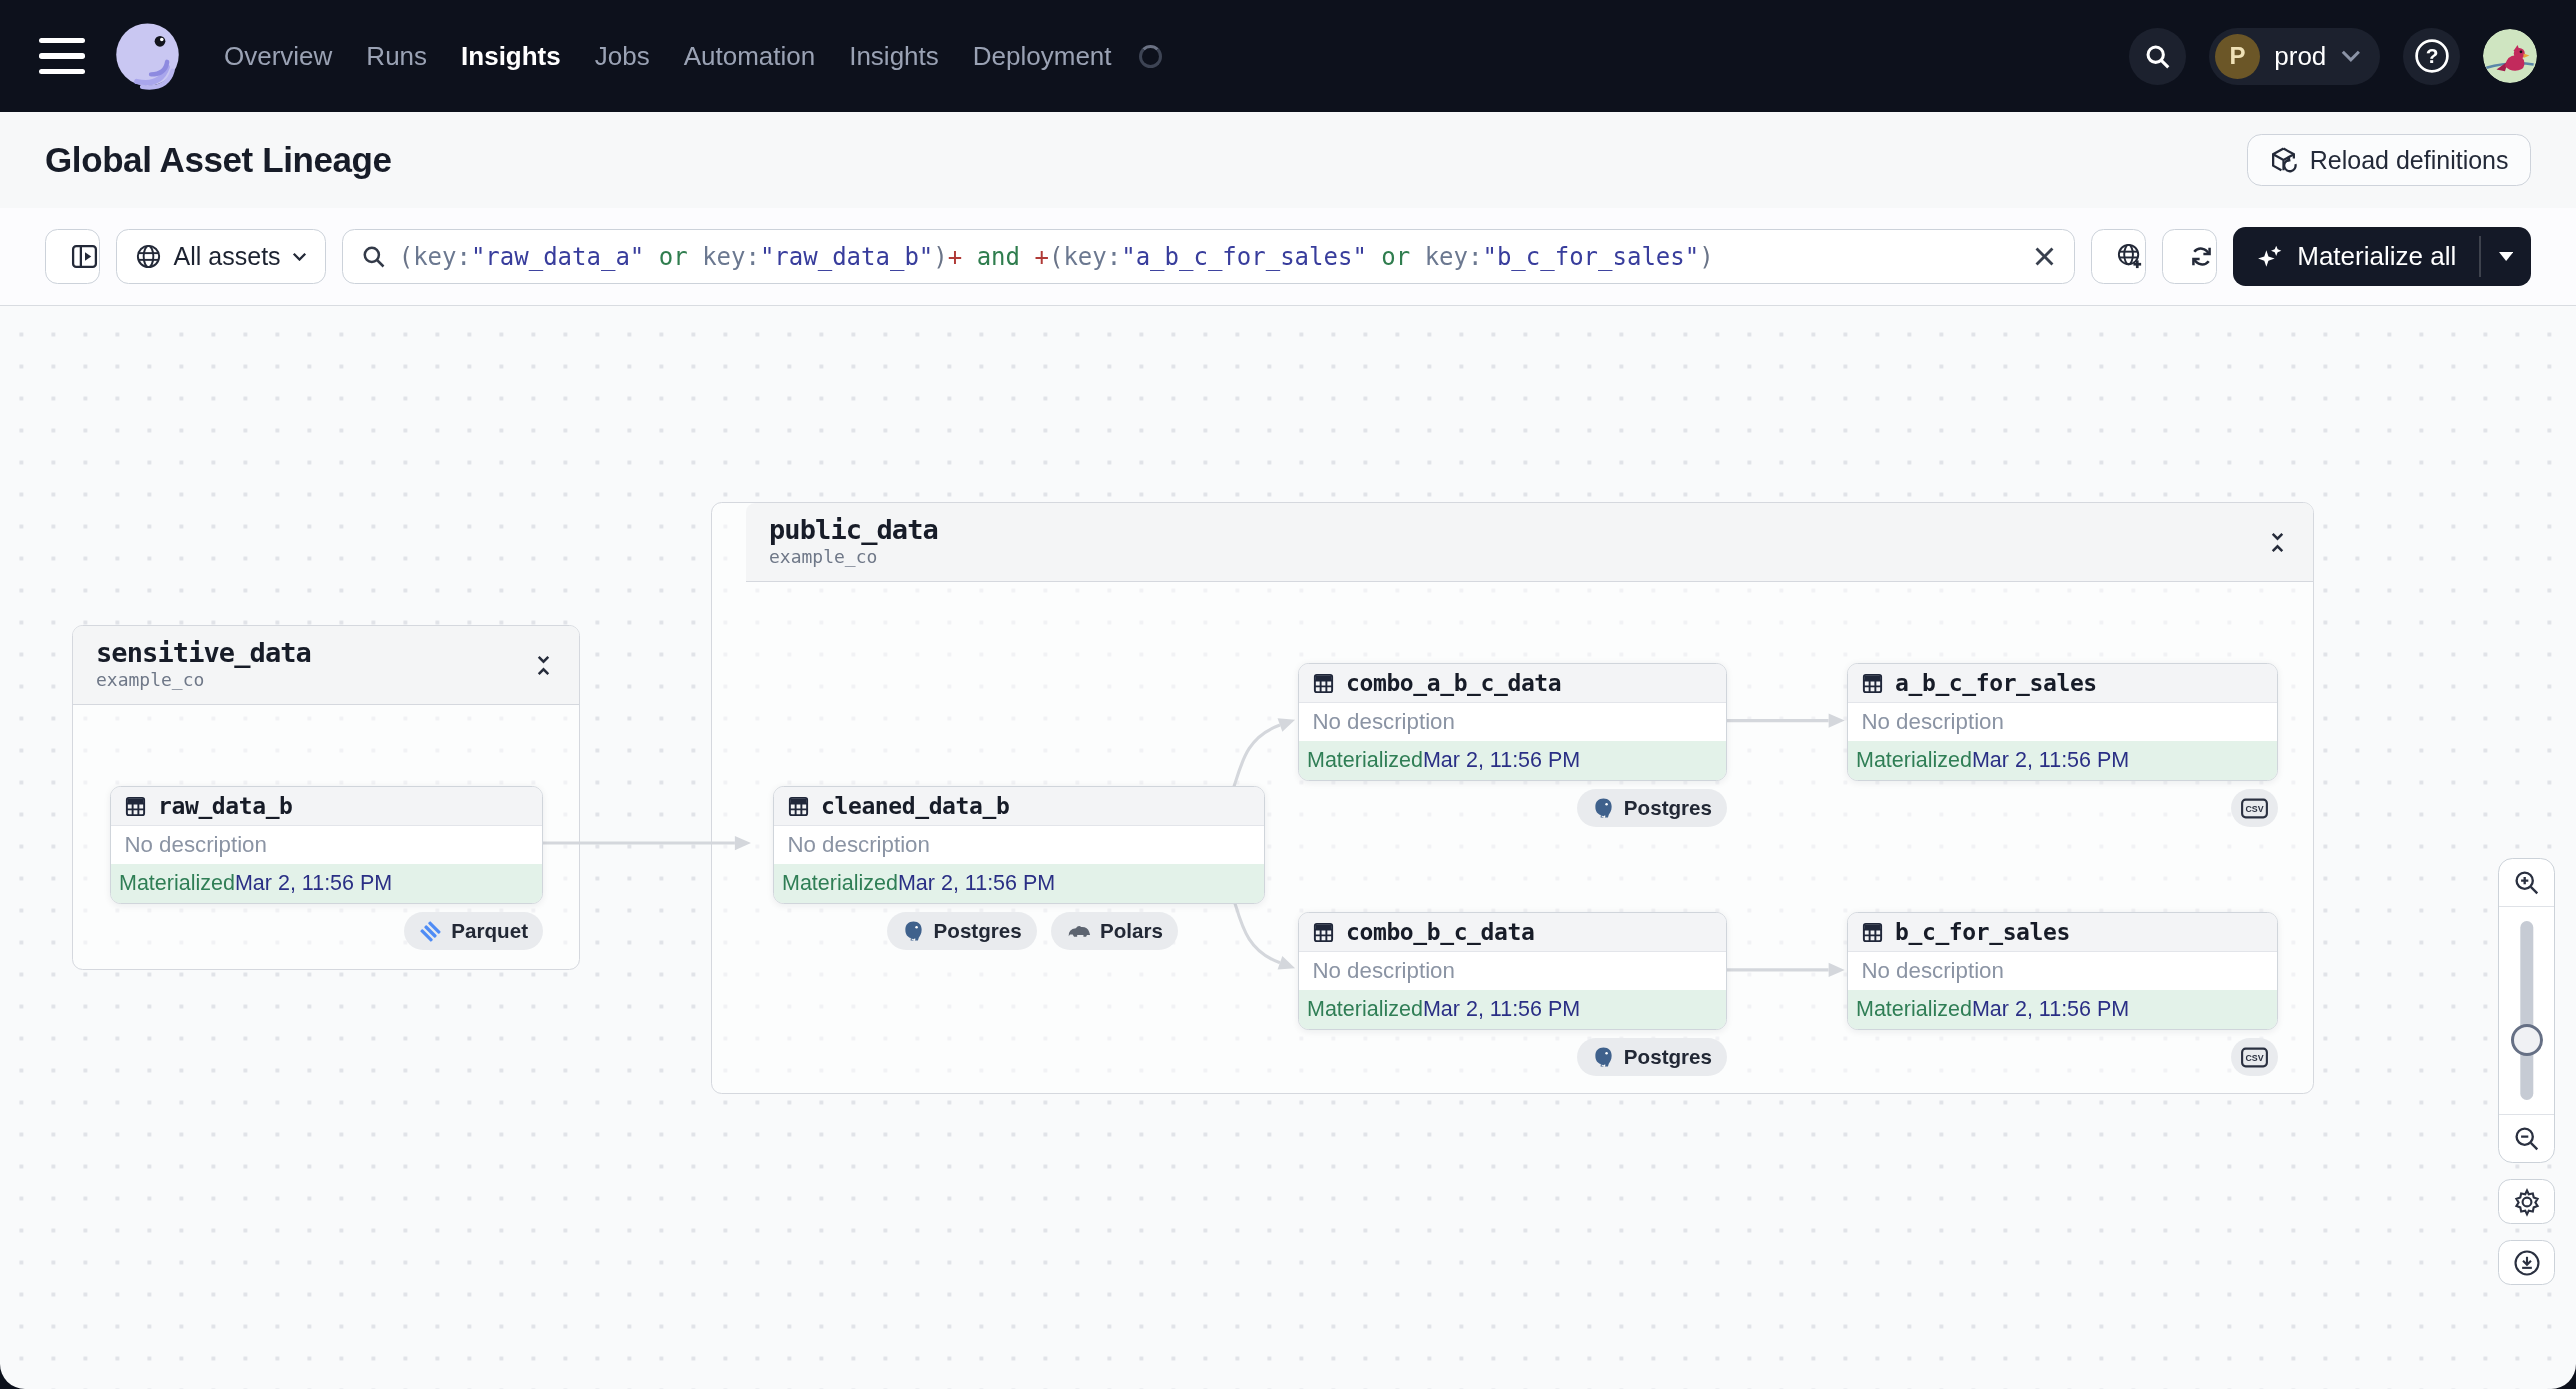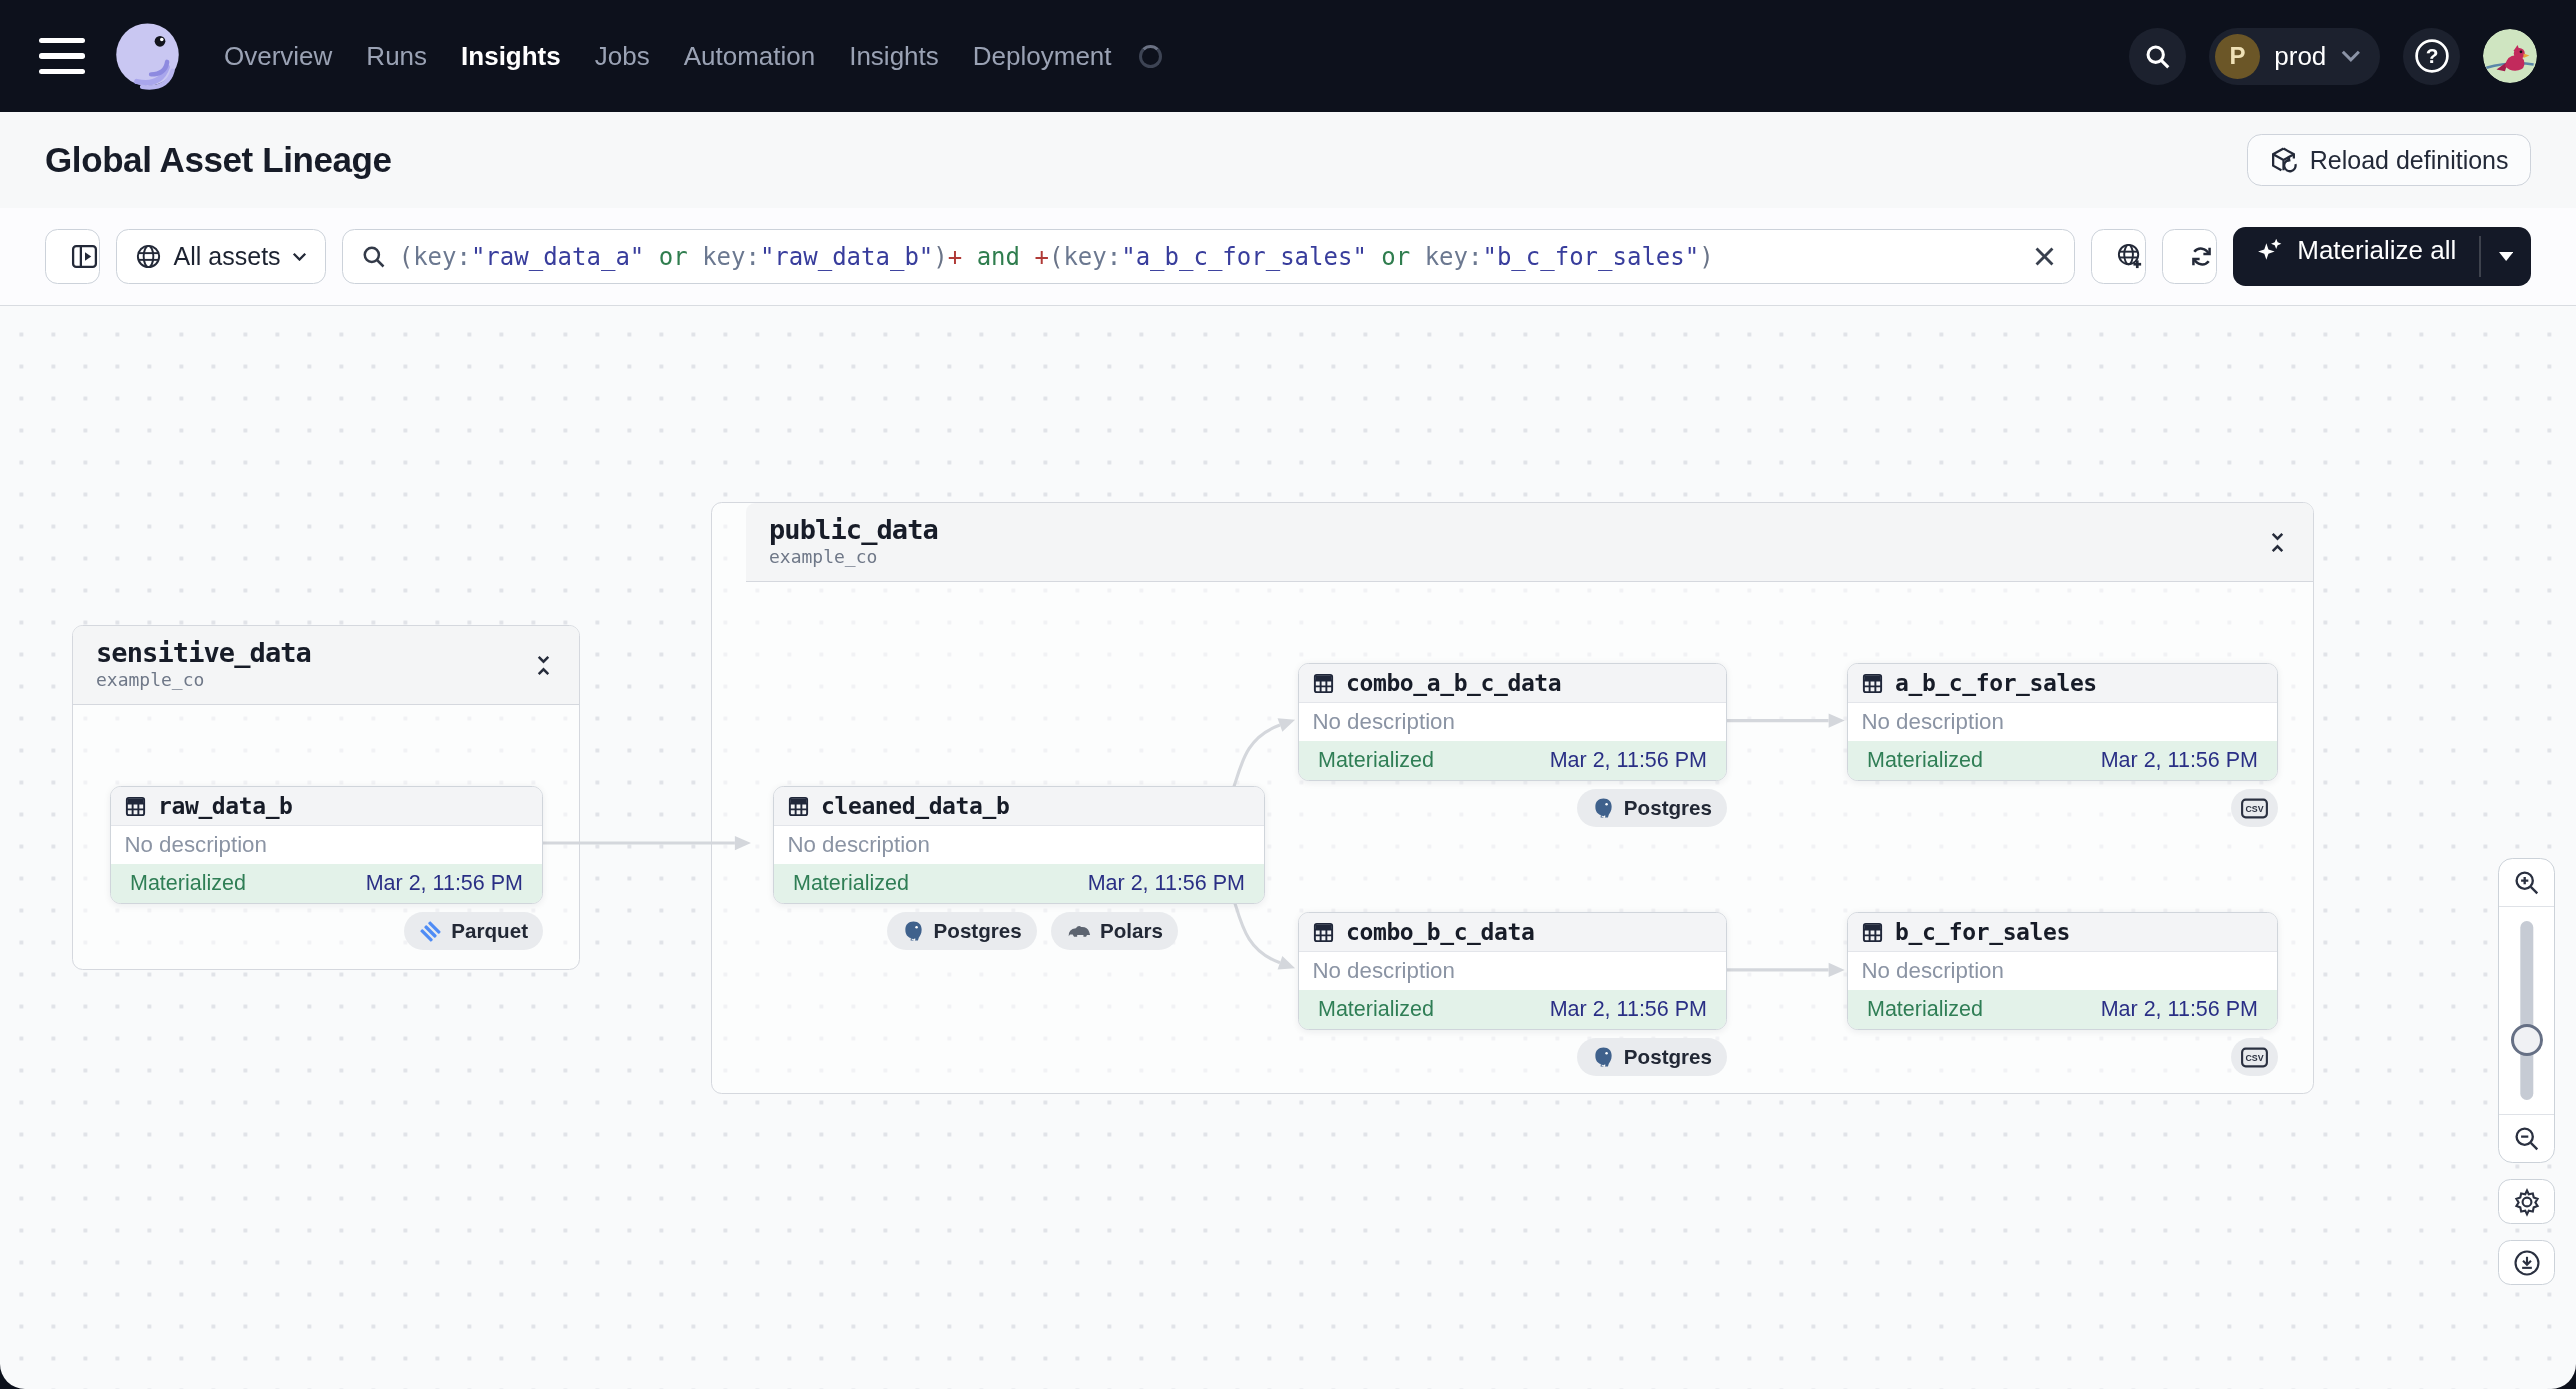--- a/index.html
+++ b/index.html
@@ -30,39 +30,39 @@
   
   .toolbar { height:98px; background:#fcfcfe; border-bottom:1.8px solid #d9dce1; display:flex; align-items:center; gap:16px; padding:0 45px; }
   .tb-btn { height:55px; border:1.8px solid #ccd2da; border-radius:12.5px; background:#fff; display:flex; align-items:center; justify-content:flex-end; cursor:pointer; }
   .tb-icon-btn { width:55px; }
   .scope-btn { padding:0 18px; gap:11.6px; font-size:25px; color:#1c2230; }
   .search-box { flex:1; height:55px; border:1.8px solid #ccd2da; border-radius:12.5px; background:#fff; display:flex; align-items:center; padding:0 18px; gap:12.5px; }
   .search-query { font-family:"DejaVu Sans Mono", monospace; font-size:24px; white-space:pre; flex:1; overflow:hidden; }
   .tk-paren { color:#6a7488; } .tk-key { color:#6b7890; } .tk-str { color:#383d9c; }
   .tk-bool { color:#2f7d4e; } .tk-plus { color:#b03a37; } .tk-plain { color:#6a7488; }
   .mat-btn { height:59px; background:#141927; border-radius:12.5px; display:flex; align-items:stretch; color:#fff; cursor:pointer; overflow:hidden; }
-  .mat-main { display:flex; gap:12.5px; padding:8px 23px; font-size:26px; }
+  .mat-main { display:flex; align-items:center; gap:12.5px; padding:8px 23px; font-size:26px; }
   .mat-divider { width:1.8px; background:rgba(255,255,255,0.18); margin:9px 0; }
   .mat-caret { width:50px; display:flex; align-items:center; justify-content:center; }
 
   
   .graph { position:relative; height:1083px; background:#f9fafb; overflow:hidden;
     border-radius:0 0 25px 25px;
     background-image:radial-gradient(circle, #e1e3e8 2.1px, transparent 2.2px);
     background-size:32px 32px; background-position:5.4px 12.5px; }
   #edge-svg { position:absolute; left:0; top:0; z-index:2; pointer-events:none; }
   .group { position:absolute; border:1.8px solid #d5d8de; border-radius:10.7px; background:rgba(255,255,255,0.55); z-index:1; }
   .group-header { height:79px; background:rgba(243,244,246,0.95); border-bottom:1.8px solid #d5d8de; border-radius:9px 9px 0 0; padding:10.7px 23px; position:relative; }
   .group-title { font-family:"DejaVu Sans Mono", monospace; font-size:27px; font-weight:700; color:#171c28; letter-spacing:-0.9px; }
   .group-sub { font-family:"DejaVu Sans Mono", monospace; font-size:18px; color:#6f7888; margin-top:1.8px; }
   .group-collapse { position:absolute; right:19.7px; top:21.5px; width:32px; height:36px; cursor:pointer; display:flex; align-items:center; justify-content:center; }
   .node { position:absolute; border:1.8px solid #d0d5db; border-radius:10.7px; background:#fff; z-index:3; box-shadow:0 1.8px 7.2px rgba(16,24,40,0.07); cursor:pointer; }
   .node-header { height:39px; background:#f3f4f6; border-bottom:1.8px solid #e3e5ea; border-radius:9px 9px 0 0; display:flex; align-items:center; gap:10.7px; padding:0 13.4px; font-family:"DejaVu Sans Mono", monospace; font-size:23px; font-weight:700; color:#171c28; letter-spacing:-0.4px; }
   .node-desc { height:38px; line-height:38px; padding:0 13.4px; font-size:22.3px; color:#8b94a4; }
-  .node-status { height:39px; background:#e3f2e9; border-radius:0 0 9px 9px; display:flex; align-items:center; justify-content:space-between; padding:0 19px; font-size:21.5px; }
+  .node-status { height:39px; background:#e3f2e9; border-radius:0 0 9px 9px; display:flex; align-items:center; padding:0 8px; font-size:21.5px; }
   .st-label { color:#2f7e55; }
   .st-time { color:#2a2f85; }
   .tag-row { position:absolute; display:flex; justify-content:flex-end; gap:14.3px; z-index:3; }
   .tag-chip { height:38px; border-radius:19px; background:#e9ebee; display:flex; align-items:center; gap:9px; padding:8px 15px; font-size:20.6px; font-weight:700; color:#222835; cursor:pointer; }
 
   
   .side-controls { position:absolute; z-index:5; left:2498px; top:552px; width:57px; }
   .zoom-panel { border:1.8px solid #ccd2d9; border-radius:14.3px; background:#fff; overflow:hidden; }
   .zp-btn { height:48px; display:flex; align-items:center; justify-content:center; cursor:pointer; }
   .zp-btn.top { border-bottom:1.8px solid #dfe2e7; }

